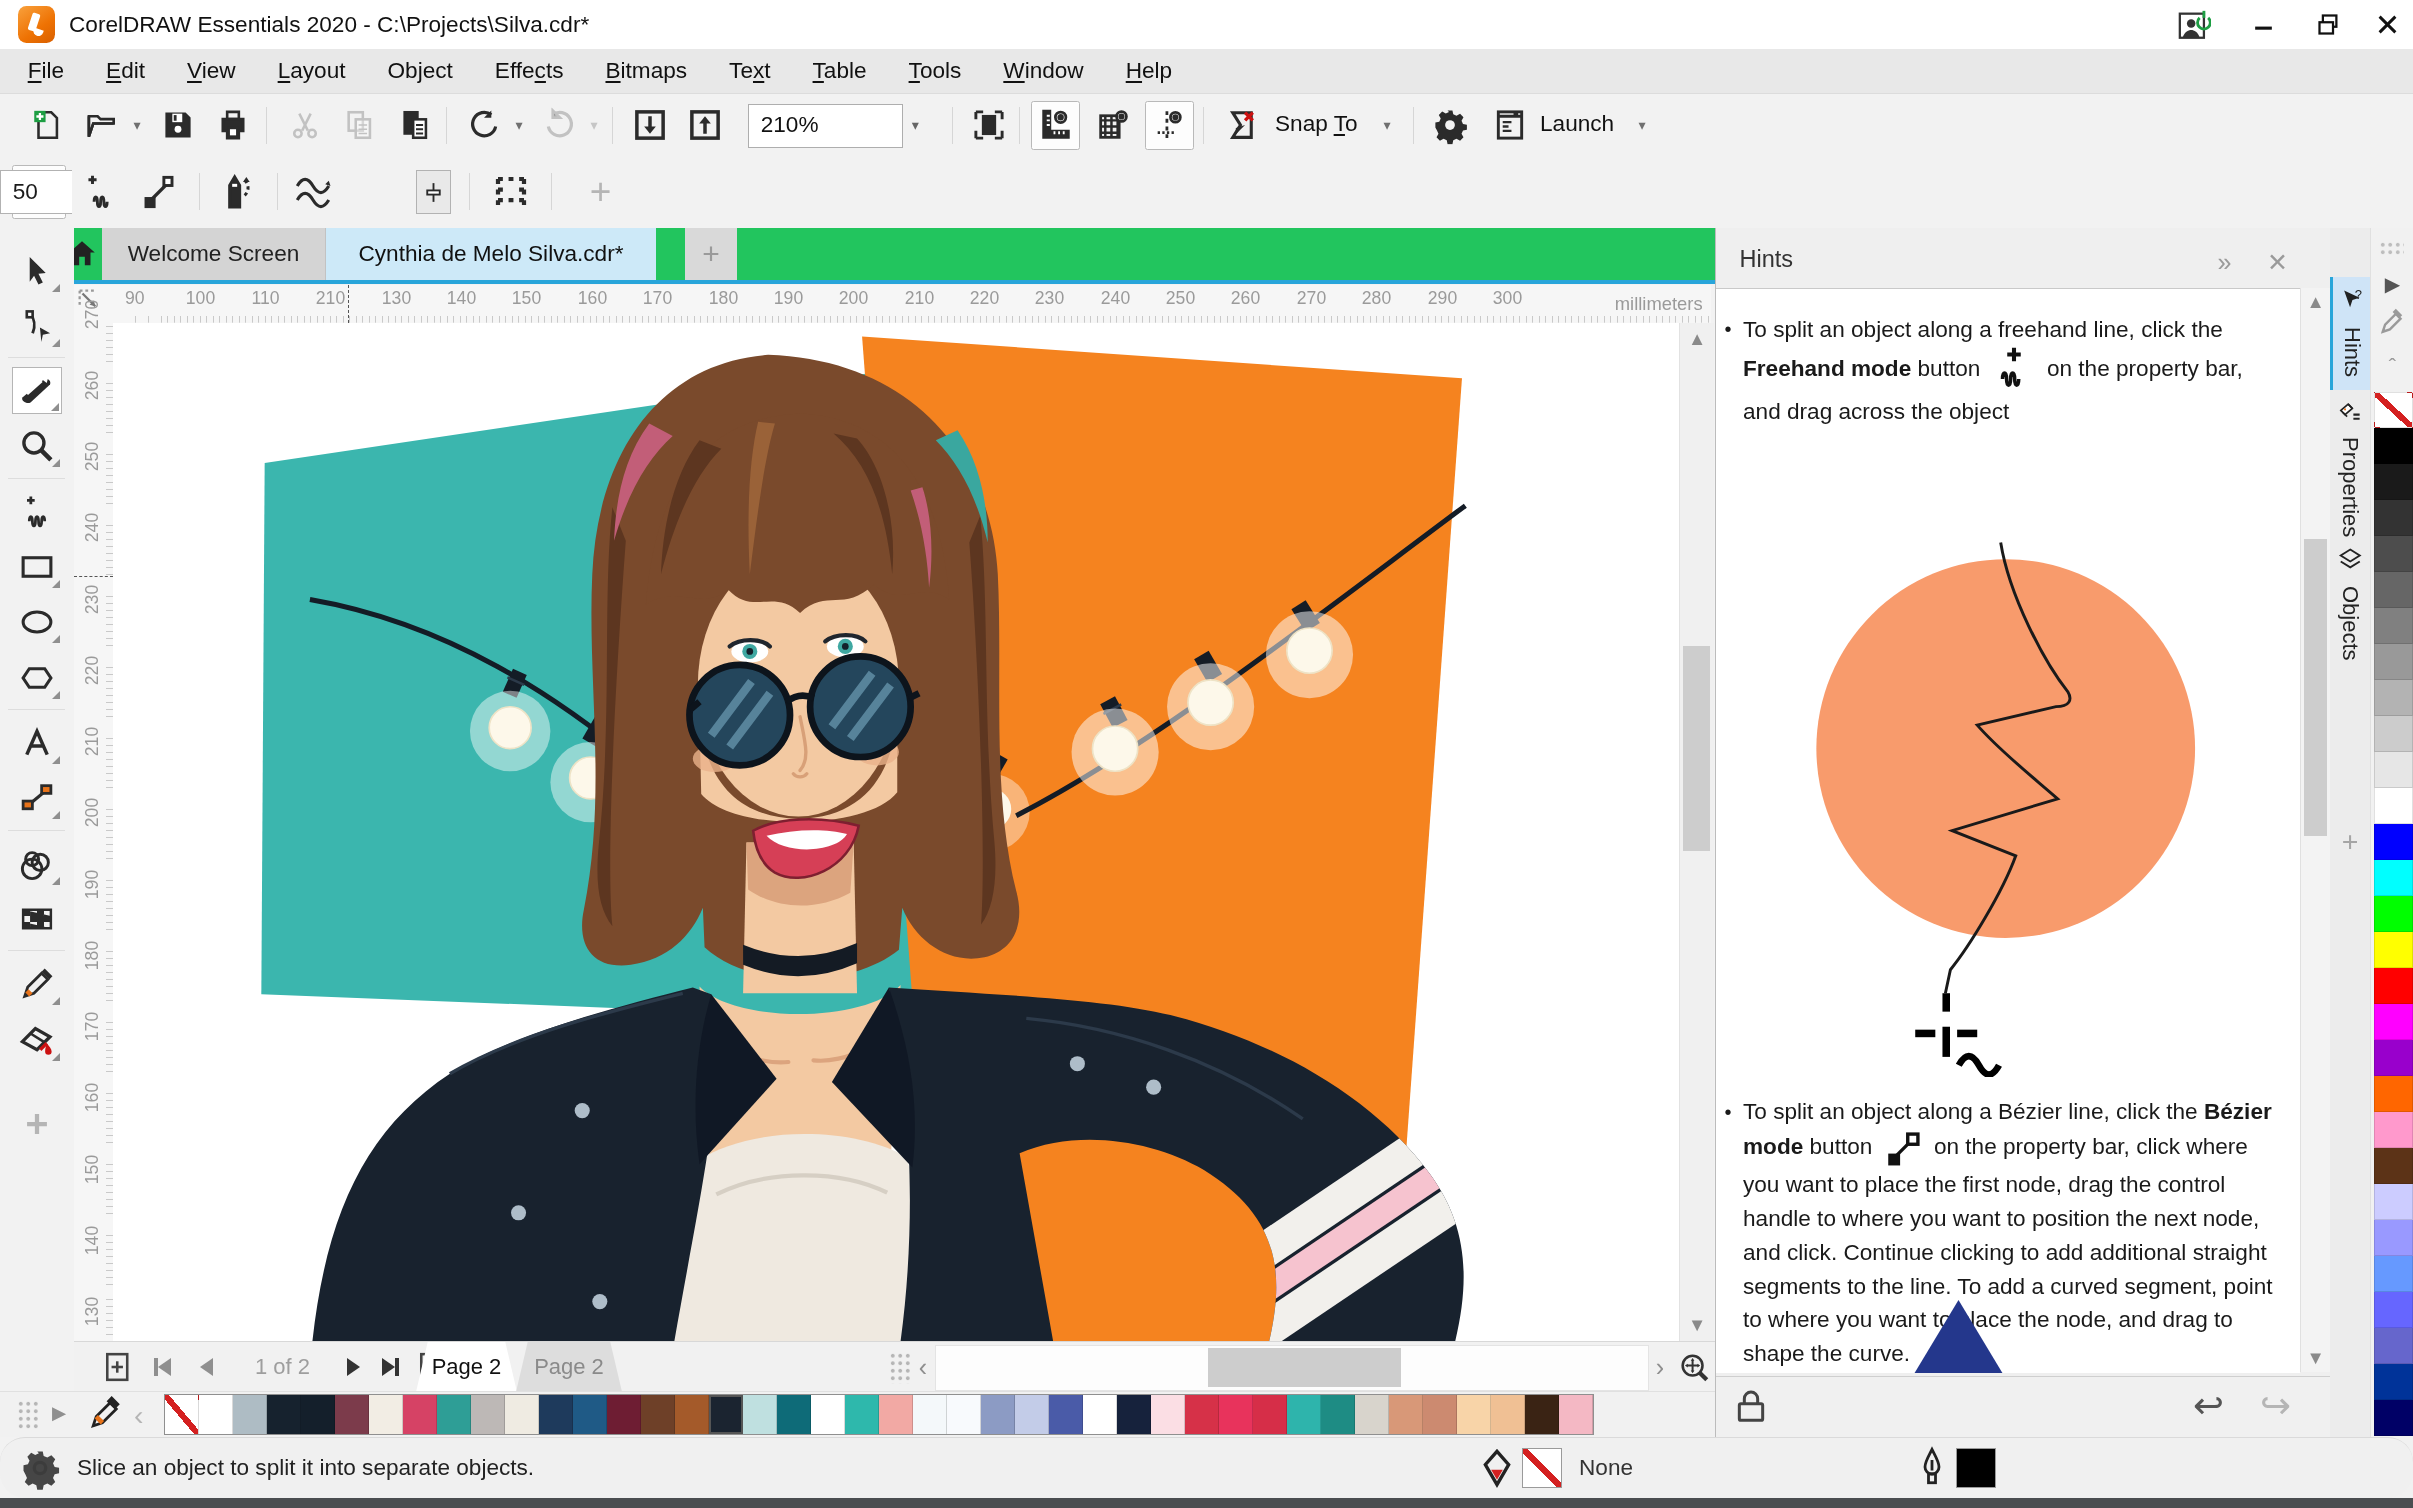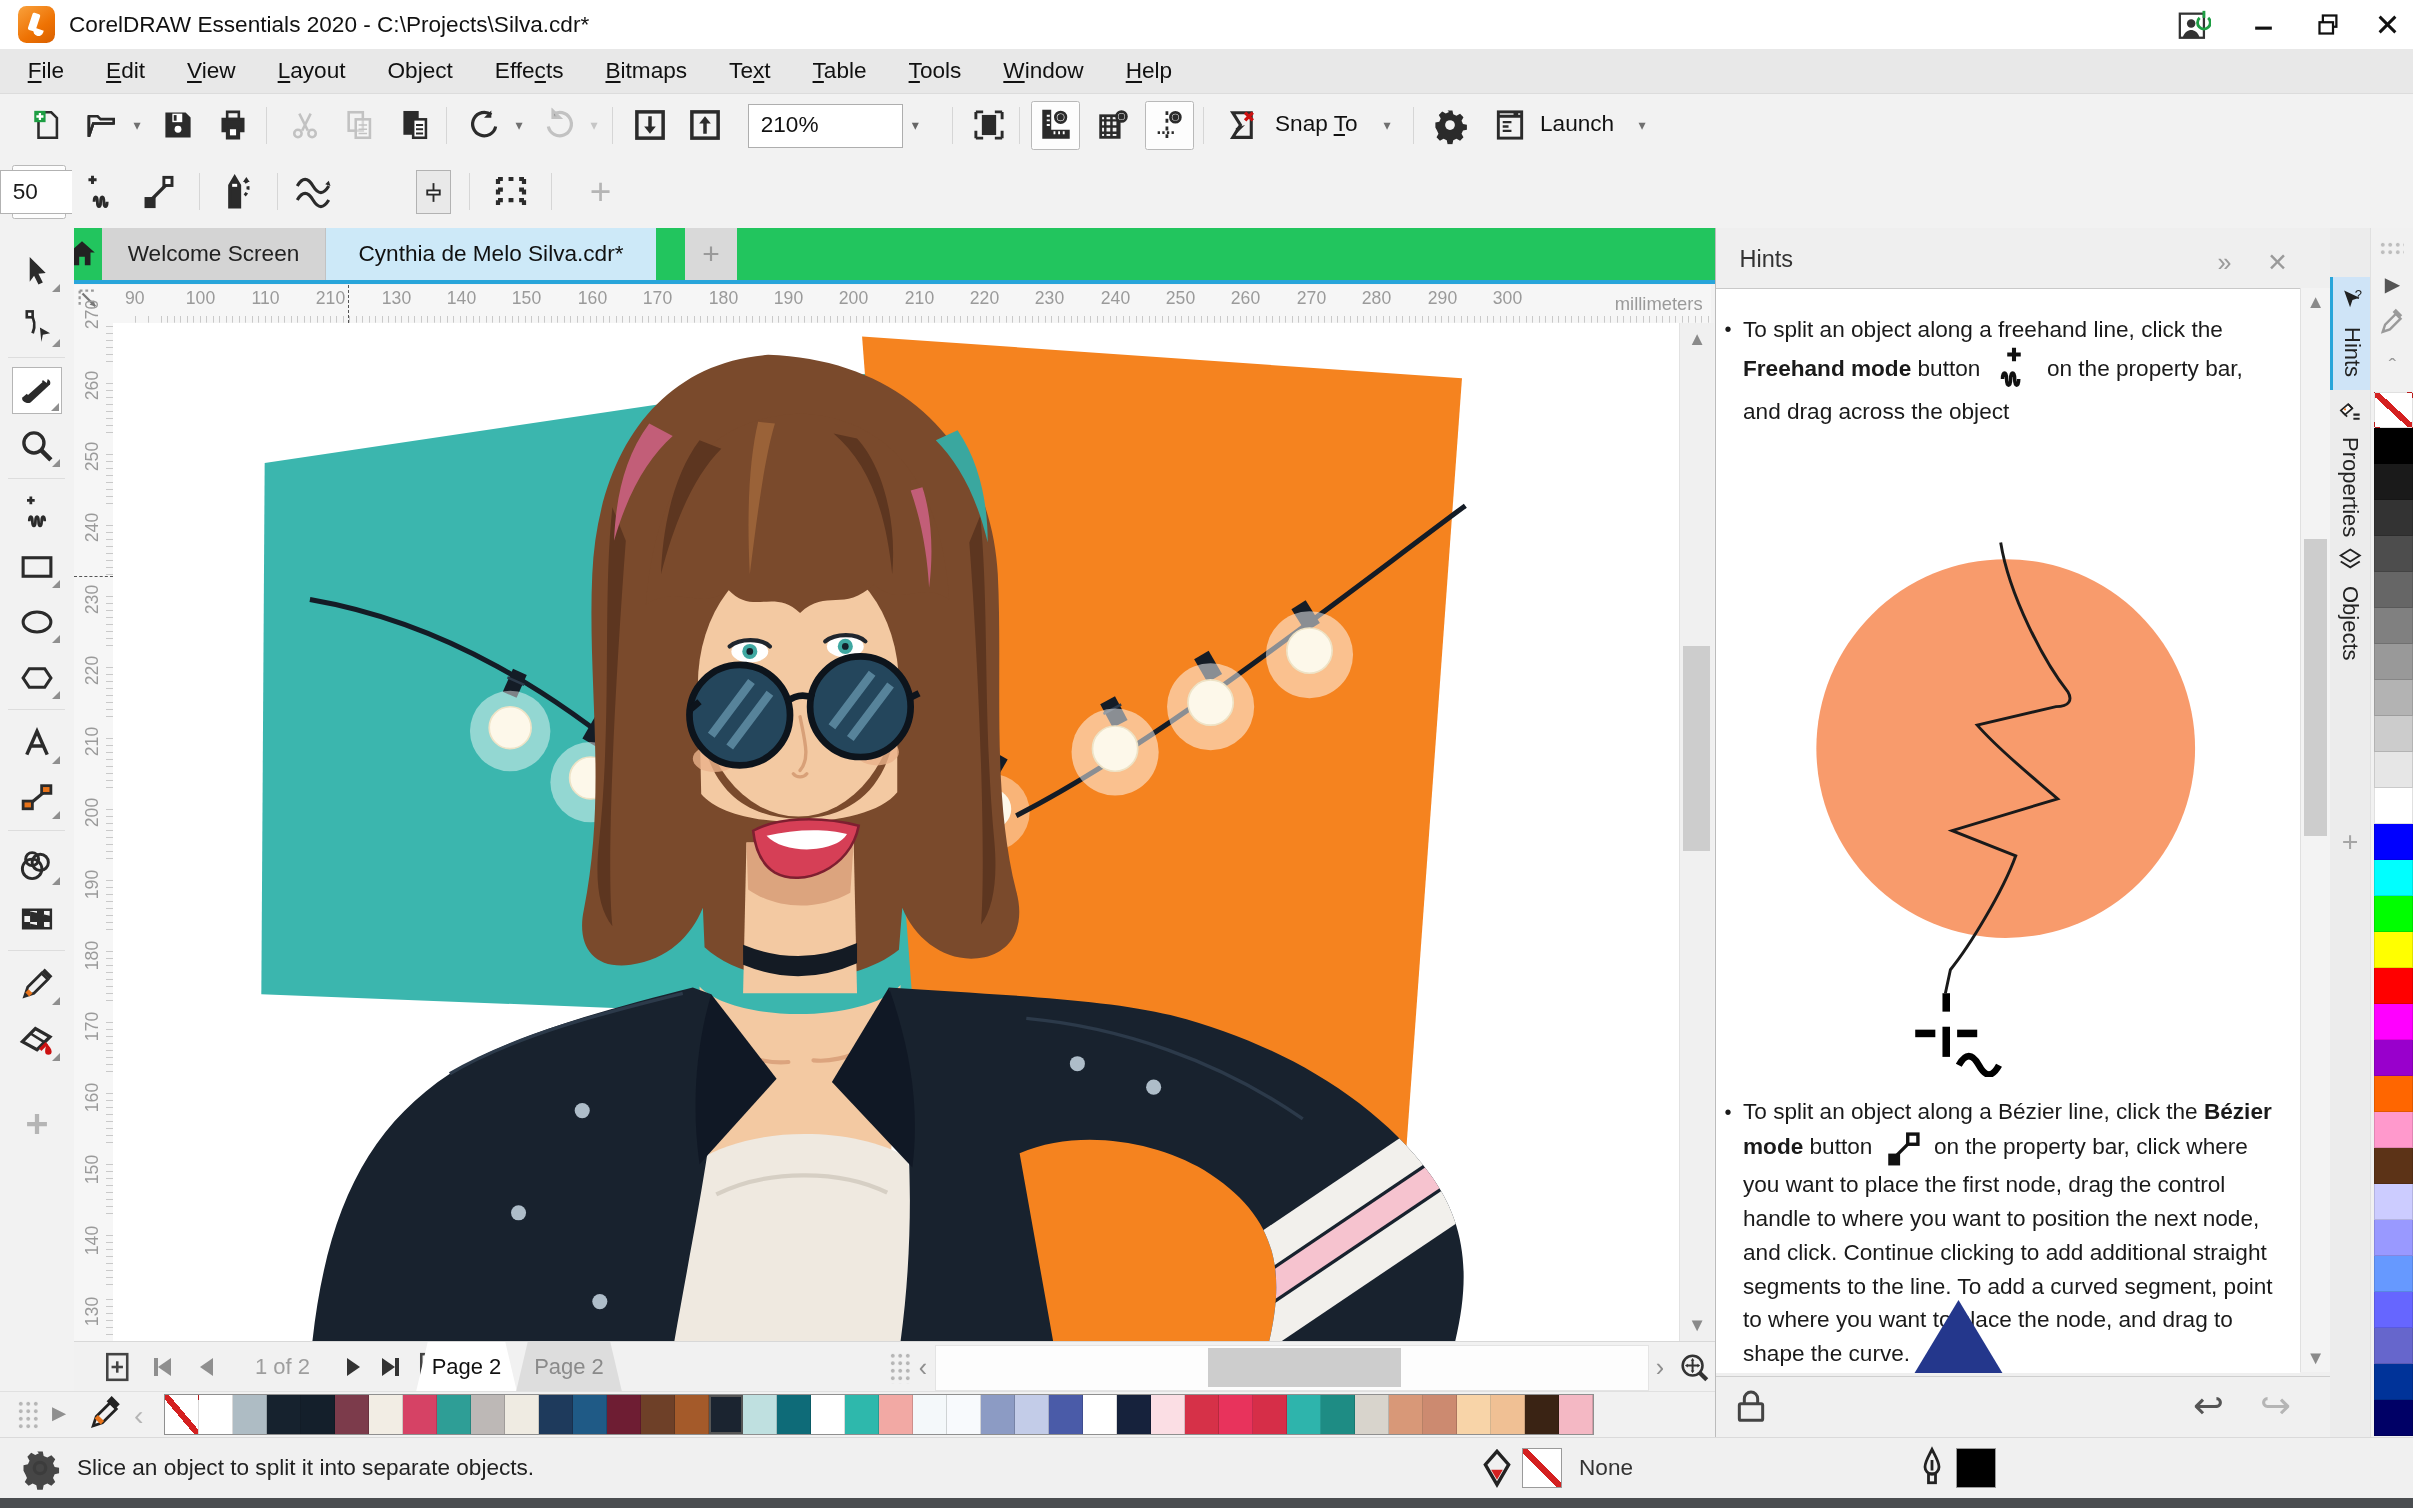--- a/index.html
+++ b/index.html
@@ -134,21 +134,21 @@
   .rswatch:first-child{border-top:0.8px solid rgba(0,0,0,.12);}
   .swatch-none{background:linear-gradient(to top right,#fff 44%,#d42020 44%,#d42020 56%,#fff 56%);}
 
   
   #docpalette{left:0;top:1391px;width:1715px;height:46px;background:#f1f1f1;border-top:0.8px solid #e0e0e0;box-sizing:border-box;}
   #dp-handle{position:absolute;left:17px;top:8.4px;width:22px;height:30px;
     background-image:radial-gradient(#b5b5b5 1.7px,transparent 2.1px);background-size:7.5px 7.5px;}
   #dp-swatches{position:absolute;left:164px;top:1.7px;display:flex;border:0.8px solid #8f8f8f;}
   .dswatch{width:34px;height:39px;box-sizing:border-box;border-right:0.8px solid rgba(0,0,0,.15);}
   .dswatch.sel{outline:2.5px solid #555;outline-offset:-2.5px;}
-  #statusbar{left:0;top:1437px;width:2413px;height:61px;background:#f0f0f0;border-top:0.8px solid #dadada;box-sizing:border-box;}
+  #statusbar{left:0;top:1437px;width:2413px;height:61px;background:#f0f0f0;border-top:0.8px solid #dadada;box-sizing:border-box;border-radius:25px;}
   #status-msg{position:absolute;left:77px;top:0;line-height:60px;font-size:22.6px;color:#222;}
   .st-swatch{position:absolute;top:10px;width:40px;height:40px;border:0.8px solid #9a9a9a;box-sizing:border-box;}
   #bottomstrip{left:0;top:1498px;width:2413px;height:10px;background:#4a4d50;}
 
   .noselect{user-select:none;}
 </style>
 </head>
 <body>
 
 <div id="root" class="noselect">

